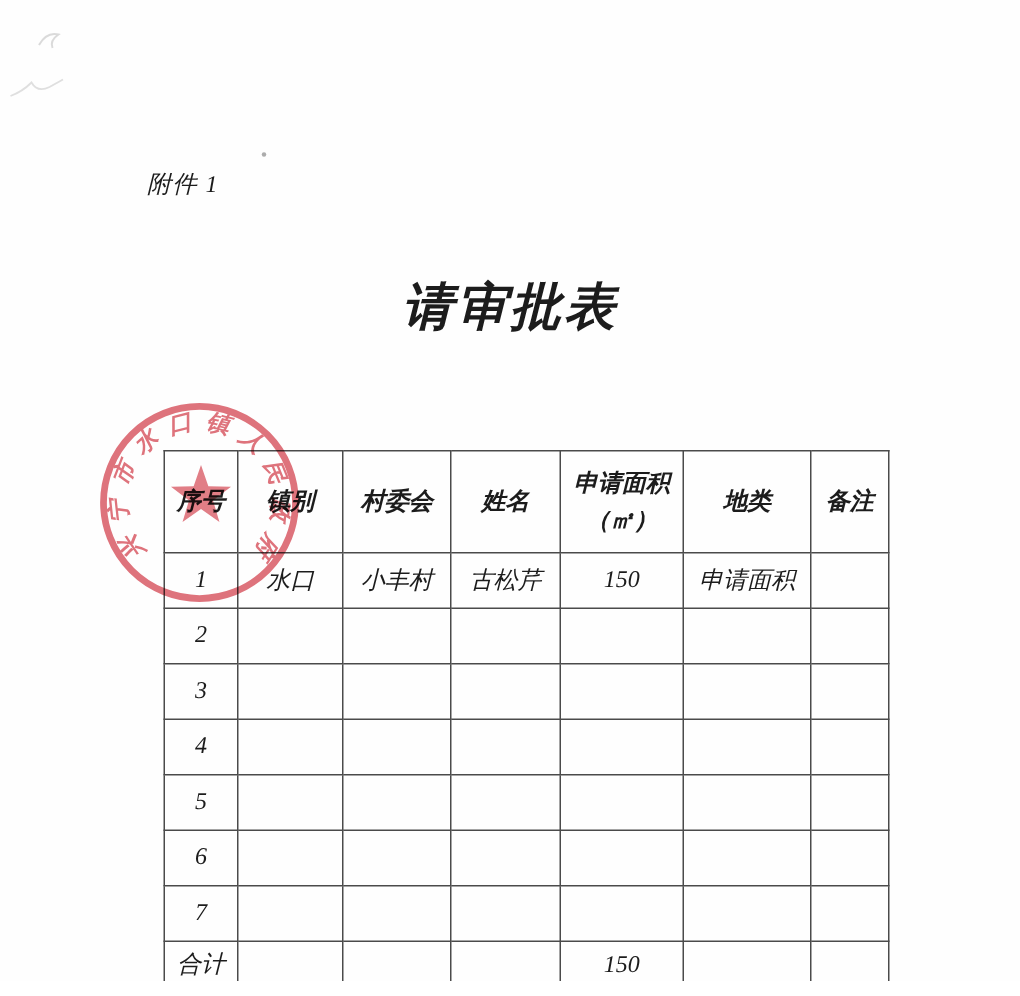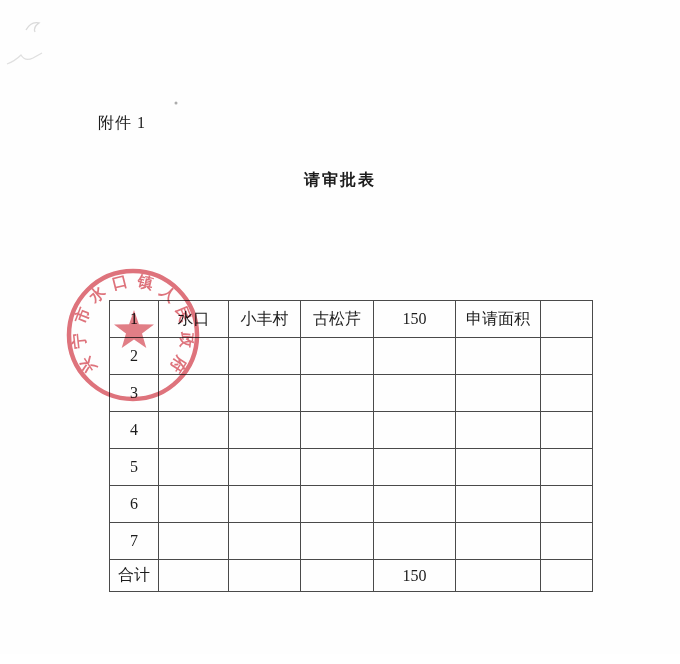--- a/index.html
+++ b/index.html
@@ -1,30 +1,30 @@
 <!DOCTYPE html>
 <html><head>
 <meta charset="utf-8">
 <style>
   * { margin:0; padding:0; box-sizing:border-box; }
   body { background:#ffffff; font-family:"Liberation Serif","DejaVu Serif",serif; color:#1c1c1c; }
   .page {
-    position:relative; width:680px; height:654px; background:#fefefe; overflow:hidden;
+    position:relative; width:680px; height:654px; background:#fefefe; overflow:hidden;font-style:italic;
   }
   .artifacts { position:absolute; left:0; top:0; pointer-events:none; }
   .attachment-label {
     position:absolute; left:98px; top:113px;
     font-size:16px; letter-spacing:1px;
   }
   .title-block {
     position:absolute; left:0; top:158px; width:680px; text-align:center;
     font-weight:bold;
   }
   .title-line1 { font-size:26px; letter-spacing:1px; }
-  .title-line2 { font-size:16px; letter-spacing:2px; margin-top:12px; }
+  .title-line2 { font-size:34px; letter-spacing:2px; margin-top:24px; }
   table.form {
     position:absolute; left:109px; top:300px;
     border-collapse:collapse; table-layout:fixed; width:483px;
   }
   table.form td {
     border:1px solid #4a4a4a; text-align:center; vertical-align:middle;
     font-size:16px; padding:0; overflow:hidden;
   }
   tr.r-head { height:68px; }
   tr.r-body { height:37px; }
@@ -63,20 +63,32 @@
     <colgroup>
       <col style="width:49px">
         <col style="width:70px">
         <col style="width:72px">
       <col style="width:73px">
         <col style="width:82px">
         <col style="width:85px">
       <col style="width:52px">
     </colgroup>
     <tbody>
+      <tr class="r-head">
+        <td class="hd">序号</td>
+        <td class="hd">镇别</td>
+        <td class="hd">村委会</td>
+        <td class="hd">姓名</td>
+        <td class="hd">
+          <div>申请面积</div>
+          <div class="l2">（㎡）</div>
+        </td>
+        <td class="hd">地类</td>
+        <td class="hd">备注</td>
+      </tr>
 
       <tr class="r-body">
         <td>1</td>
         <td>水口</td>
         <td>小丰村</td>
         <td>古松芹</td>
         <td>150</td>
         <td class="small-text">申请面积</td>
         <td></td>
       </tr>

